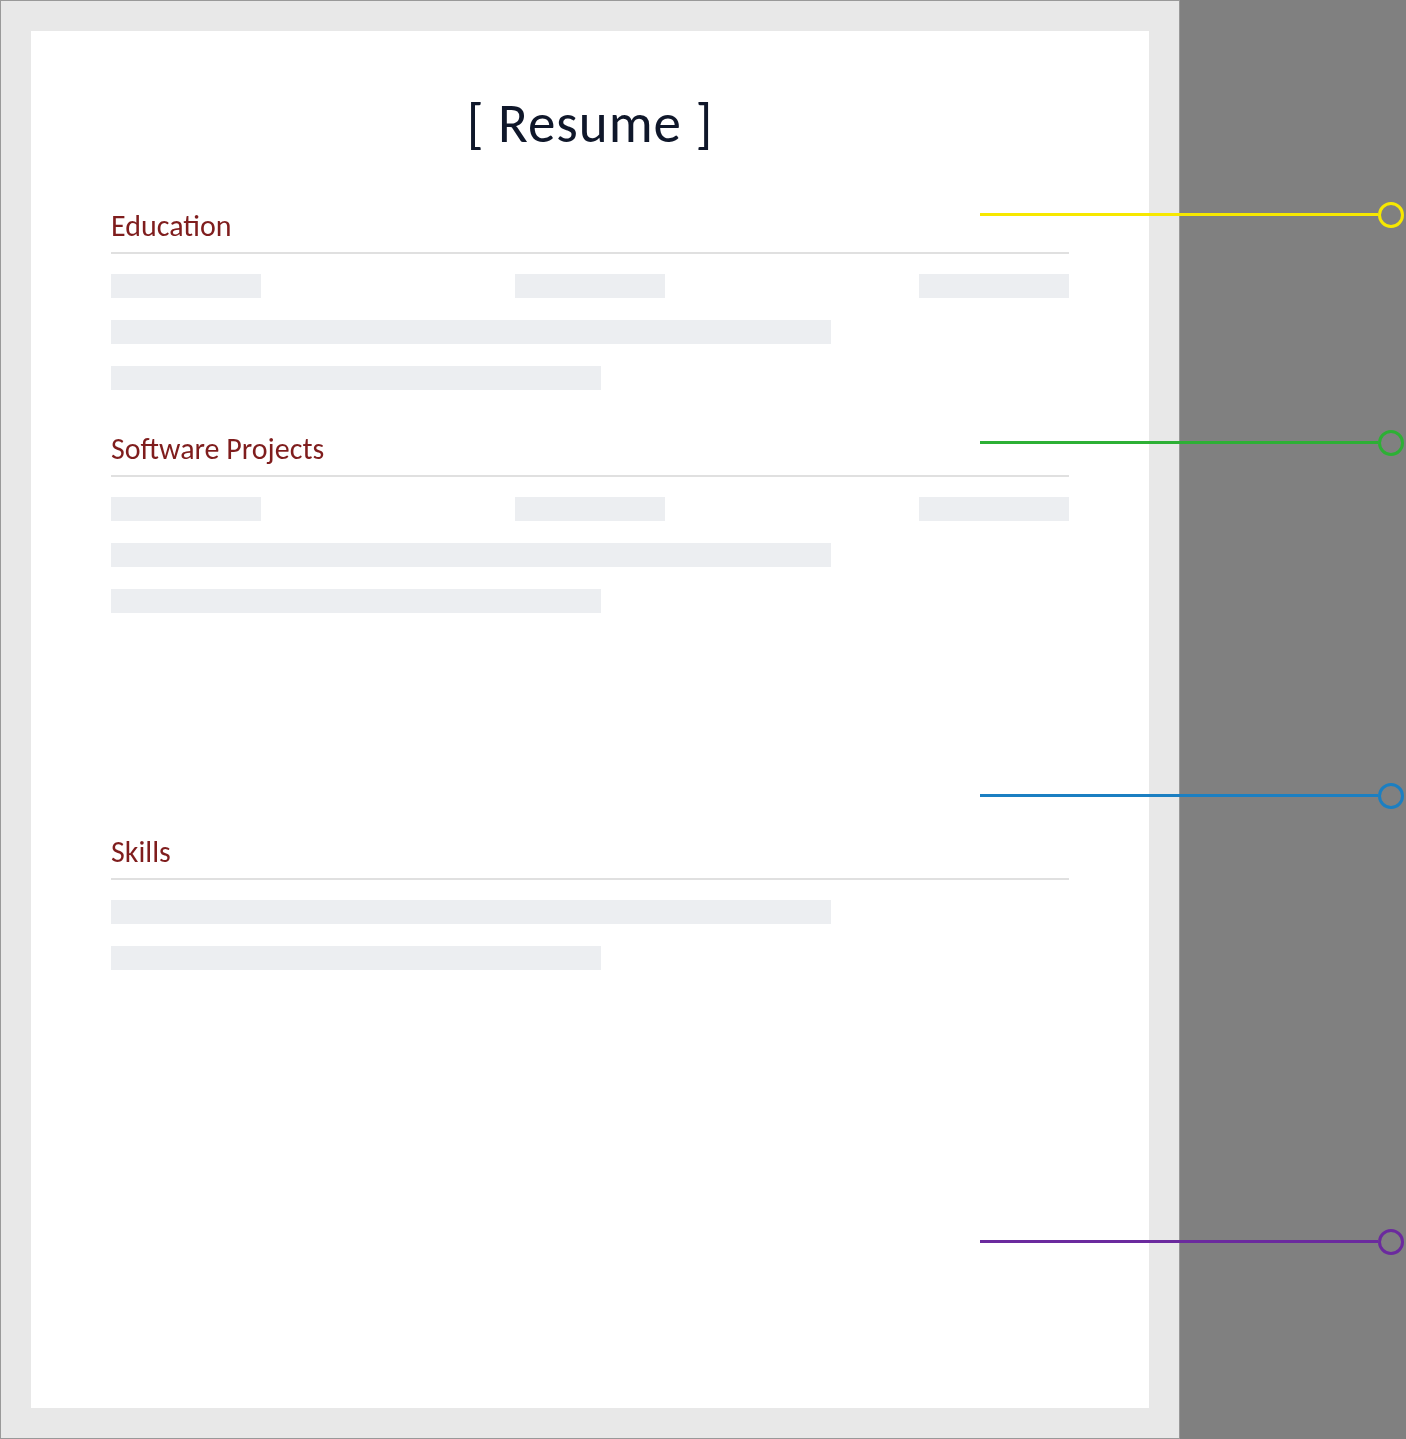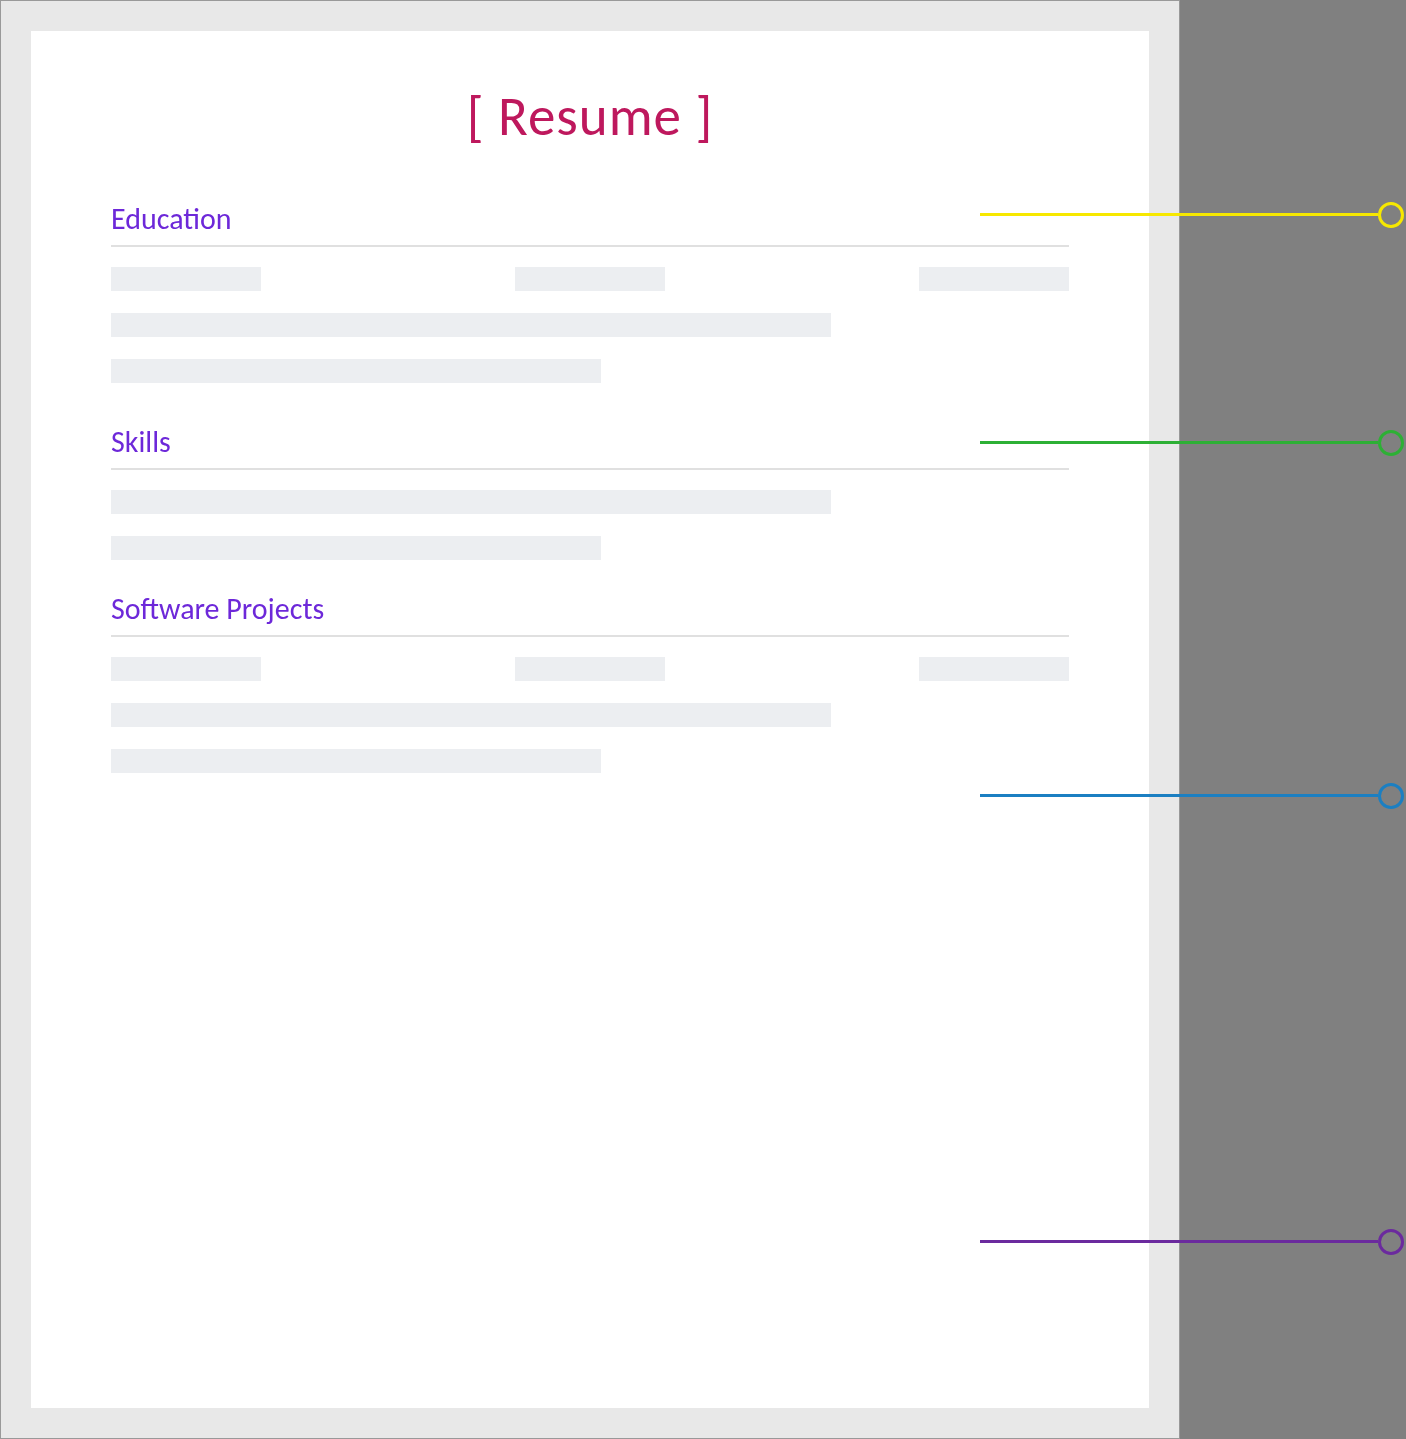--- a/index.html
+++ b/index.html
@@ -29,32 +29,32 @@
       background: #fff;
       width: 100%;
       height: 100%;
       padding: 40px 80px 40px 80px;
       position: relative;
     }
     .title {
       text-align: center;
       font-size: 55px;
       font-weight: 400;
-      color: #be185d;
-      margin-top: 12px;
+      color: #0f172a;
+      margin-top: 19px;
       margin-bottom: 50px;
       letter-spacing: 1px;
     }
     .section {
       margin-bottom: 30px;
     }
     .section-label {
       font-size: 30px;
       font-weight: 400;
-      color: #6d28d9;
+      color: #7f1d1d;
       margin-bottom: 8px;
     }
     .section-rule {
       height: 2px;
       background: #e0e0e0;
       margin-bottom: 20px;
     }
     .placeholder-row {
       display: flex;
       justify-content: space-between;
@@ -99,39 +99,39 @@
       </div>
       <div class="placeholder-row">
         <div class="ph ph-long"></div>
       </div>
       <div class="placeholder-row">
         <div class="ph ph-half"></div>
       </div>
     </div>
 
 
-    <div class="section">
-      <div class="section-label">Skills</div>
+    <div class="section" style="margin-bottom:220px;">
+      <div class="section-label">Software Projects</div>
       <div class="section-rule"></div>
+      <div class="placeholder-row">
+        <div class="ph ph-short"></div>
+        <div class="ph ph-short"></div>
+        <div class="ph ph-short"></div>
+      </div>
       <div class="placeholder-row">
         <div class="ph ph-long"></div>
       </div>
       <div class="placeholder-row">
         <div class="ph ph-half"></div>
       </div>
     </div>
 
-    <div class="section" style="margin-bottom:220px;">
-      <div class="section-label">Software Projects</div>
+    <div class="section">
+      <div class="section-label">Skills</div>
       <div class="section-rule"></div>
-      <div class="placeholder-row">
-        <div class="ph ph-short"></div>
-        <div class="ph ph-short"></div>
-        <div class="ph ph-short"></div>
-      </div>
       <div class="placeholder-row">
         <div class="ph ph-long"></div>
       </div>
       <div class="placeholder-row">
         <div class="ph ph-half"></div>
       </div>
     </div>
 
   </div>
 </div>

